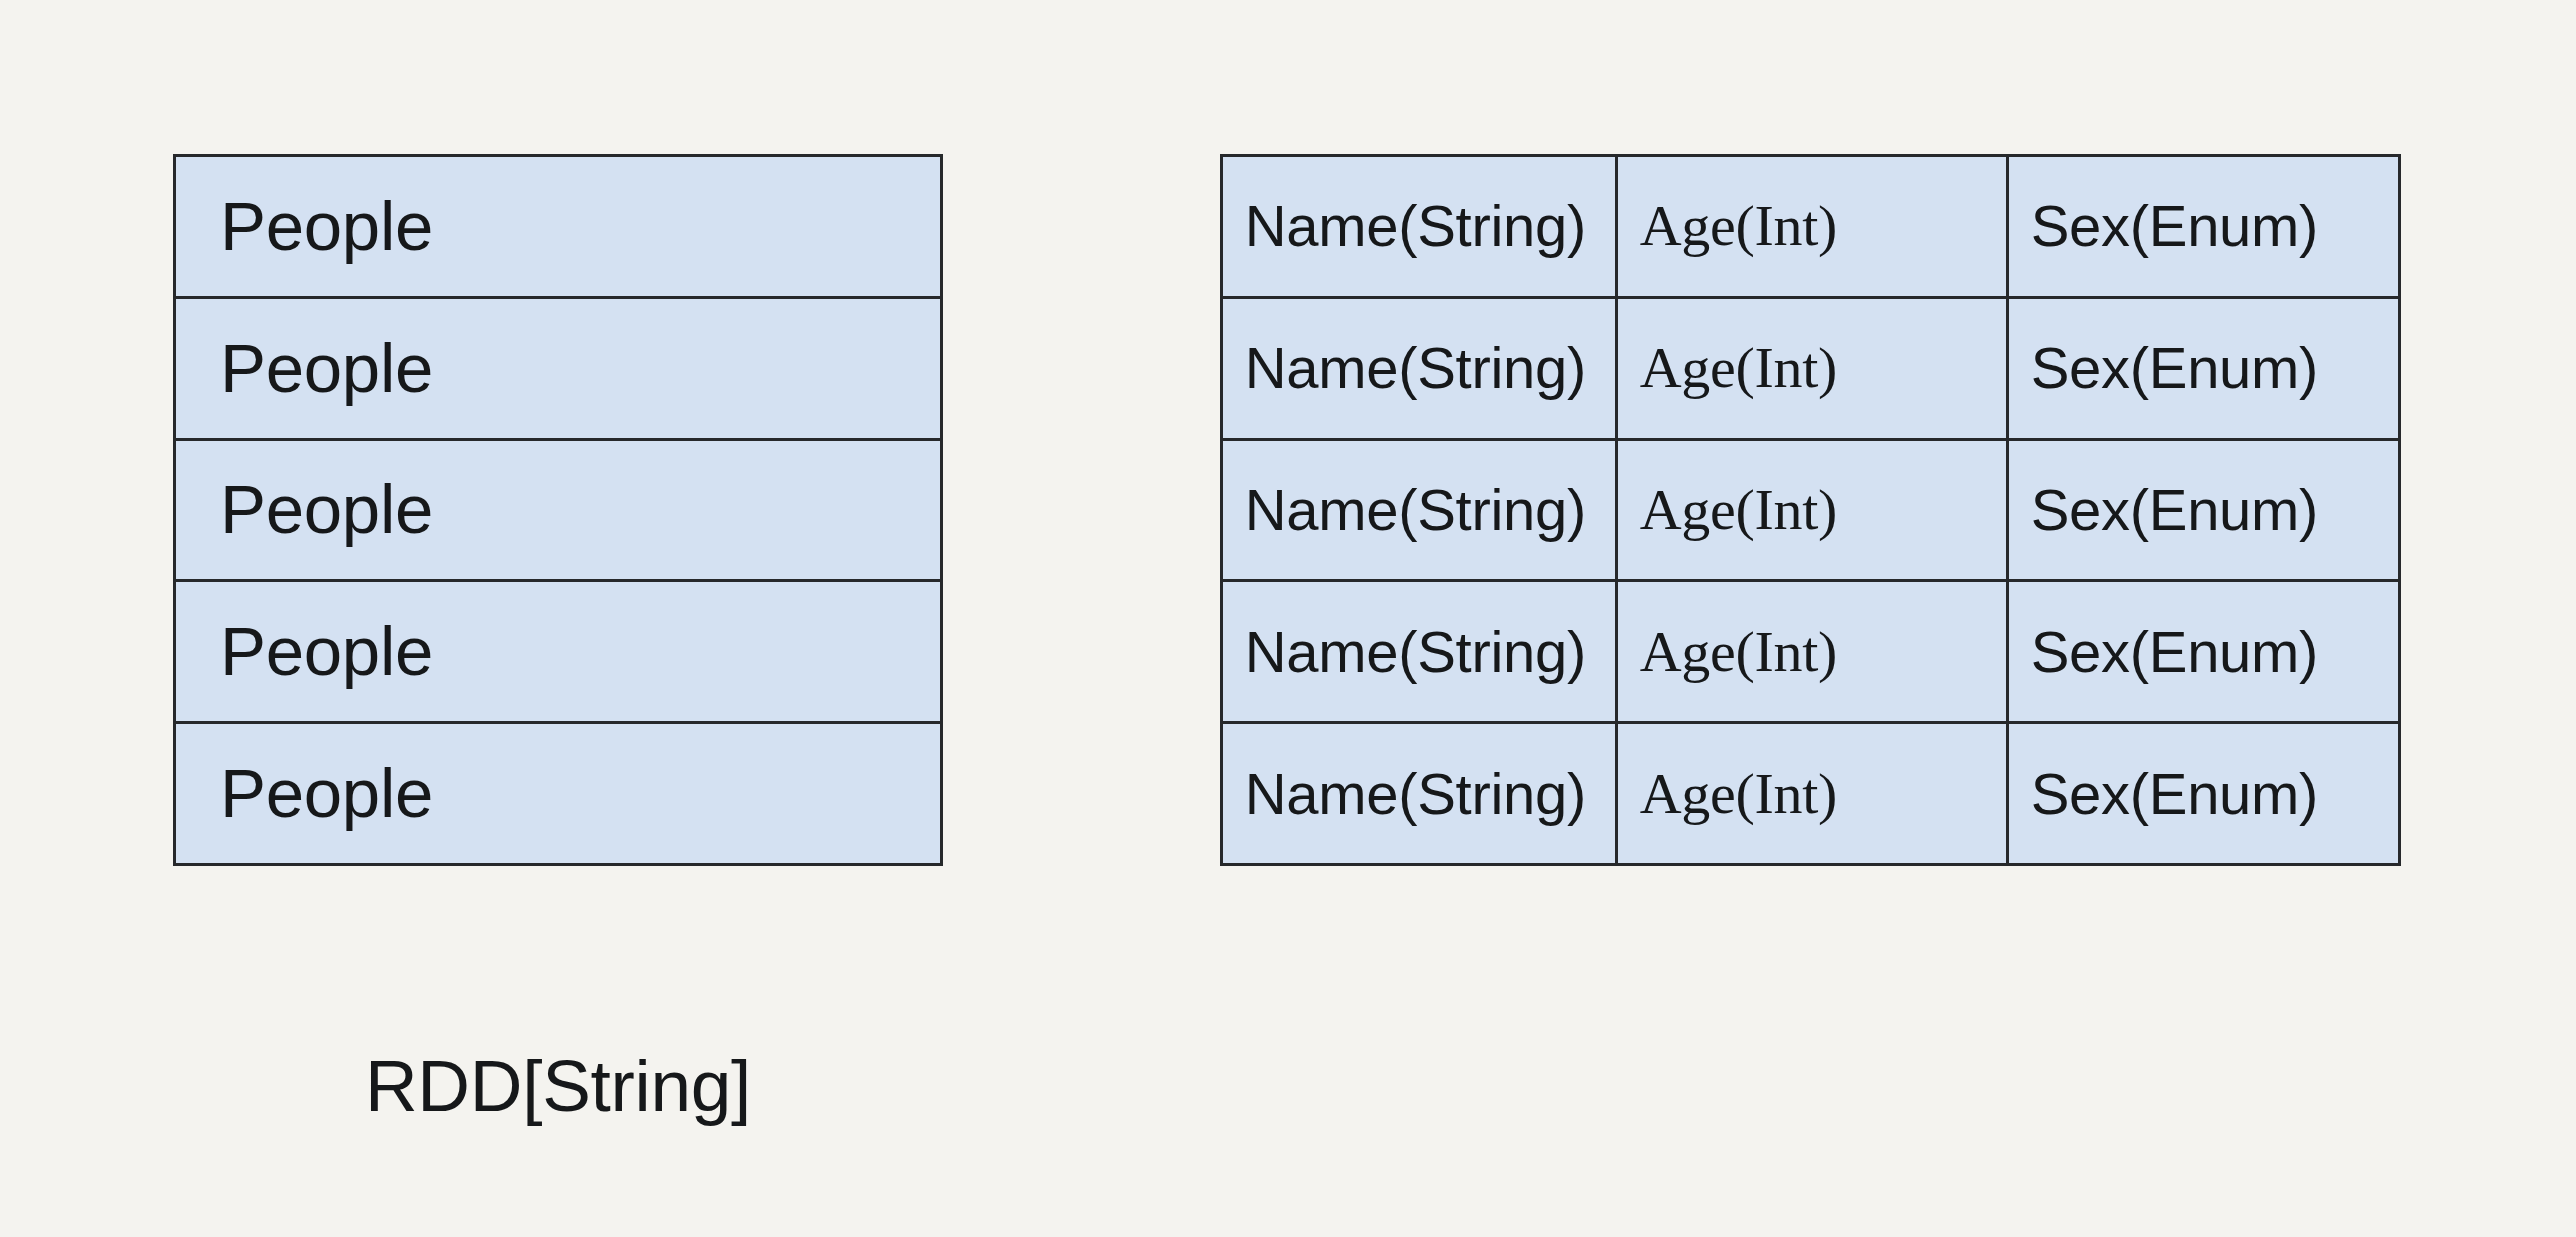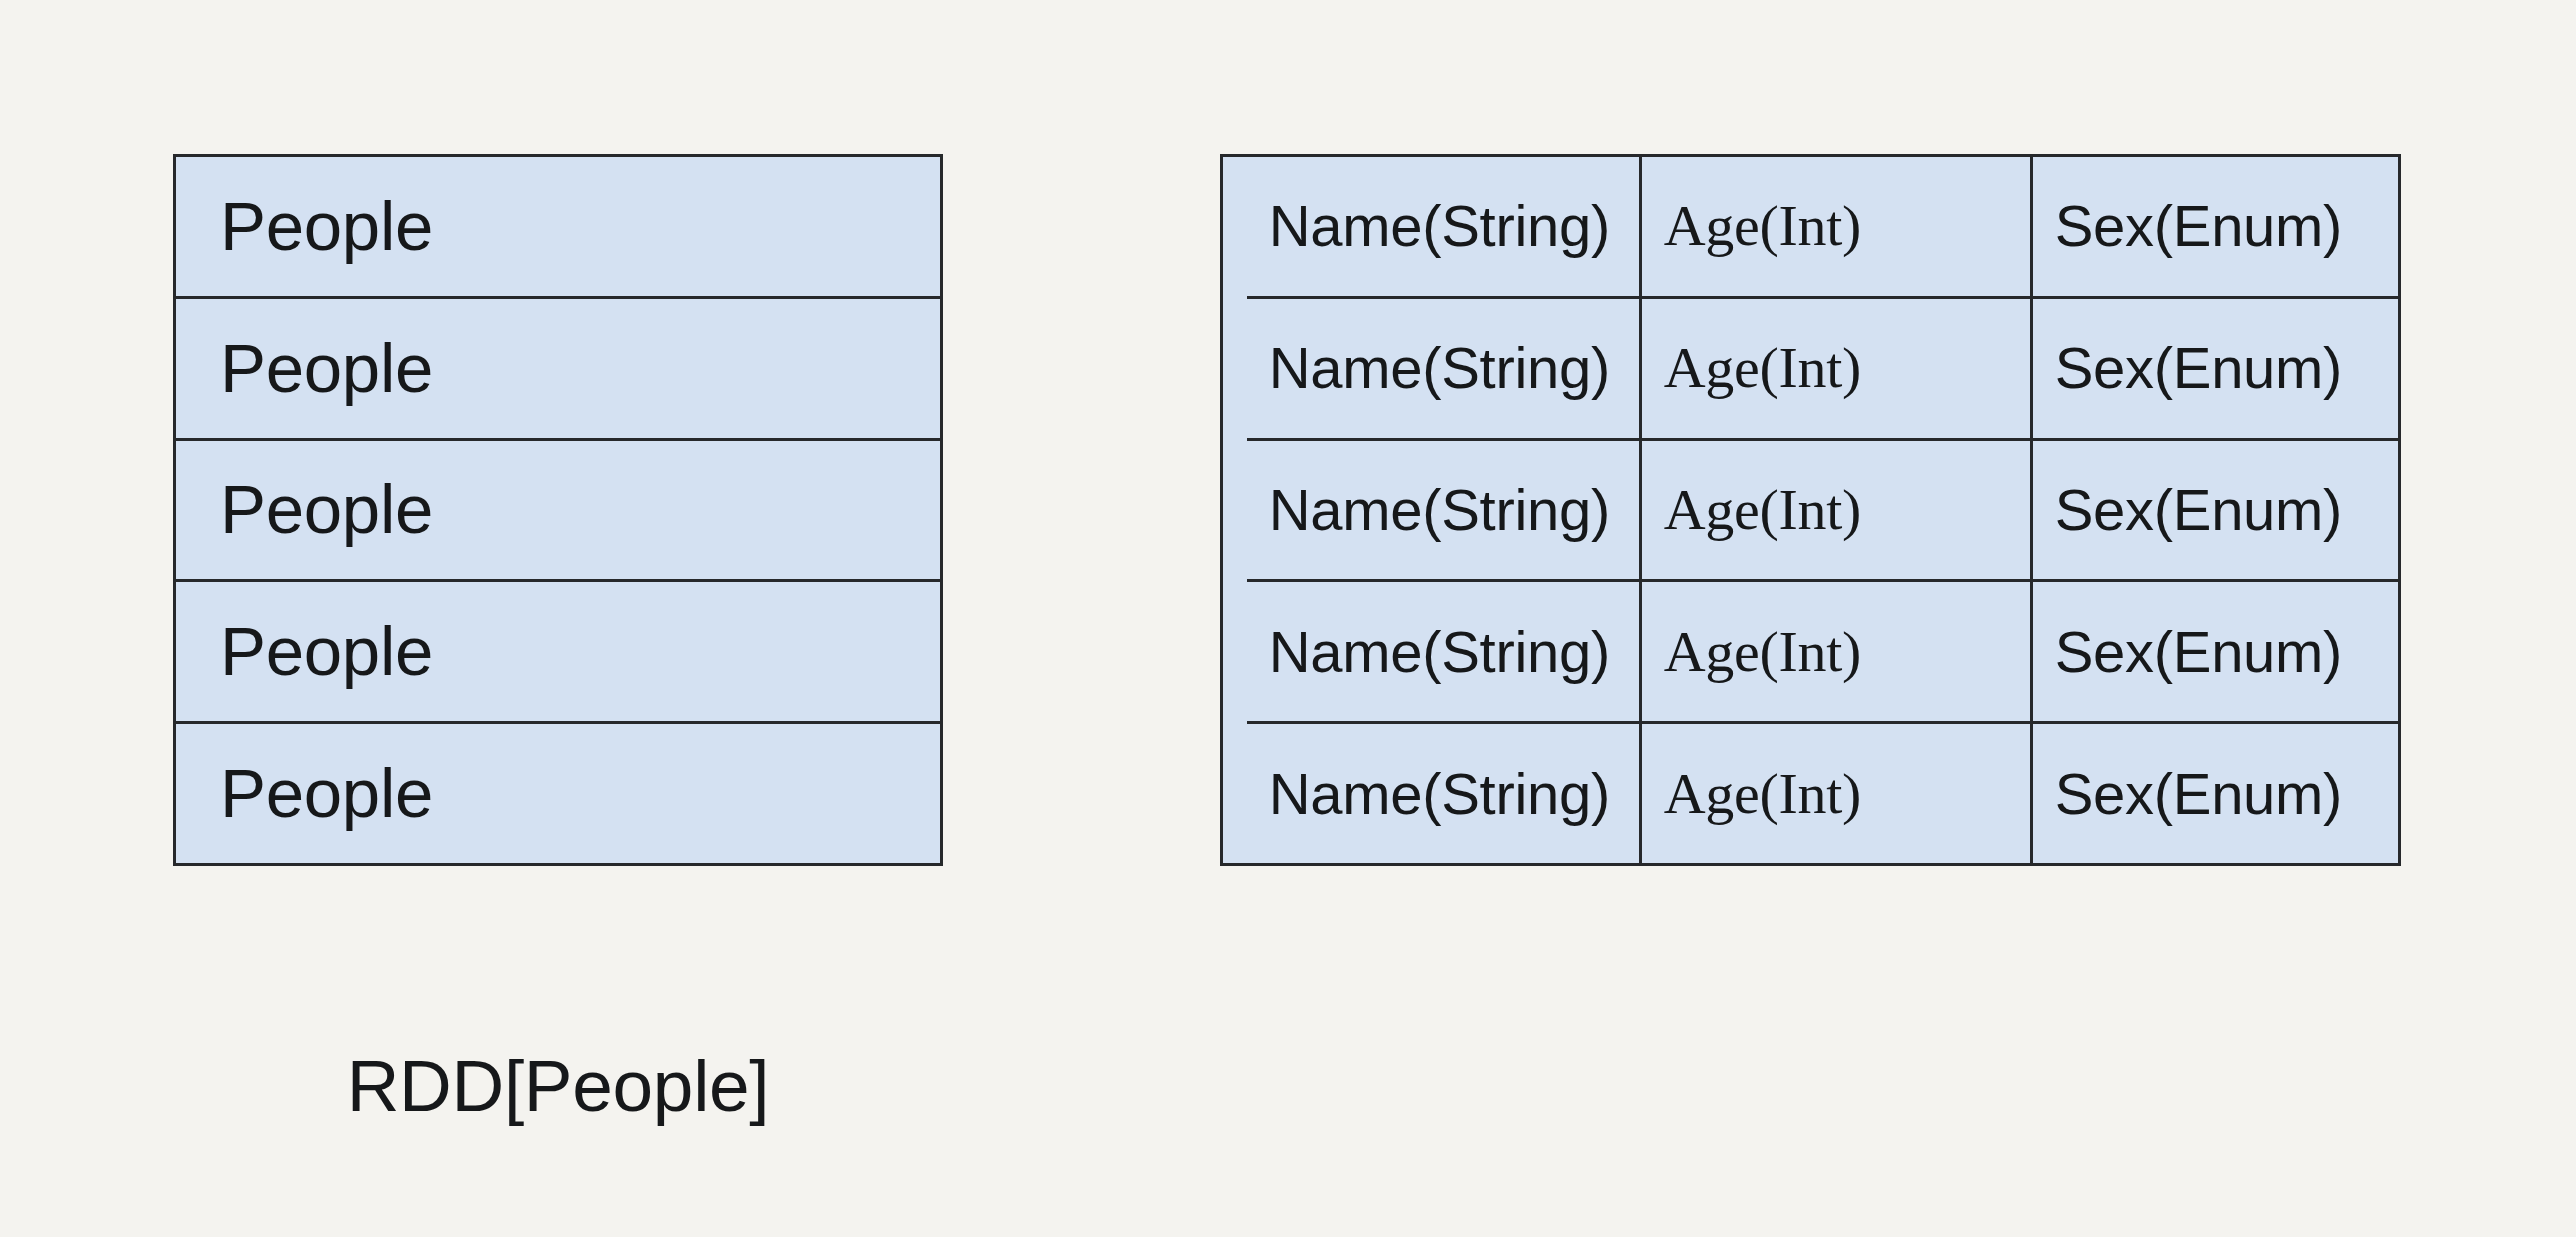--- a/index.html
+++ b/index.html
@@ -57,21 +57,20 @@
     letter-spacing: -0.3px;
     white-space: nowrap;
   }
 
   
   #dataset-box {
     left: 1220px;
     top: 154px;
     width: 1181px;
     height: 712px;
-    padding-left: 24px;
   }
 
   .ds-row {
     flex: 1 1 0;
     box-sizing: border-box;
     display: flex;
     border-bottom: 3.8px solid #26282b;
     background: #d4e1f2;
   }
   .ds-row:last-child {
@@ -210,17 +209,17 @@
       <div class="ds-cell c1">
         <span class="ds-text">Age(Int)</span>
       </div>
       <div class="ds-cell c2">
         <span class="ds-text">Sex(Enum)</span>
       </div>
     </div>
 
   </div>
 
-  <div class="caption" id="caption-rdd">RDD[People]</div>
+  <div class="caption" id="caption-rdd">RDD[String]</div>
 
 
 </div>
 
 
 </body></html>

